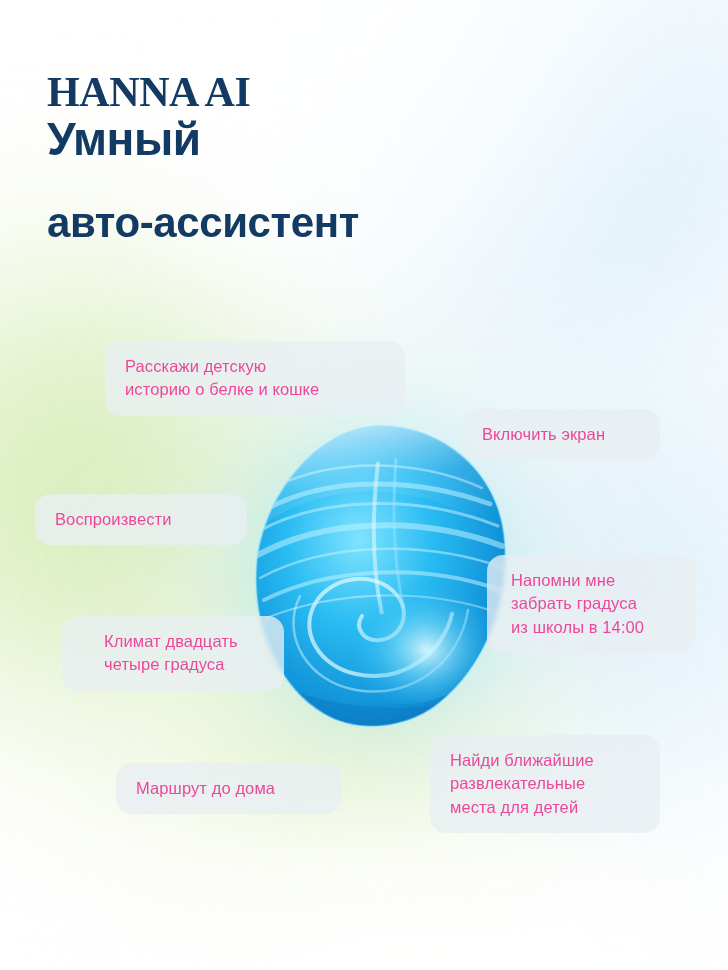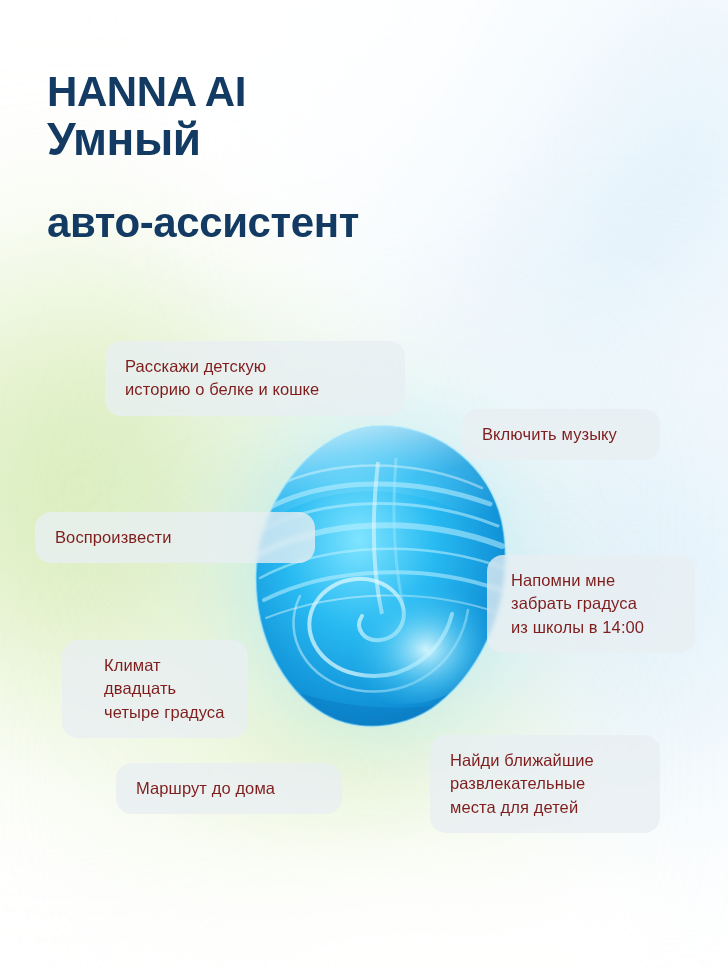--- a/index.html
+++ b/index.html
@@ -94,20 +94,21 @@
     z-index: 6;
   }
   .headline .line {
     display: block;
     font-weight: 700;
     letter-spacing: -0.4px;
     line-height: 1.07;
   }
   .headline .line-1 {
     font-size: 42px;
+    font-family: Liberation Serif, serif;
   }
   .headline .line-2 {
     font-size: 46px;
   }
   .headline .line-3 {
     font-size: 42px;
     margin-top: 37px;
   }
 
   
@@ -140,32 +141,32 @@
   }
 
   
   .chip {
     position: absolute;
     z-index: 5;
     box-sizing: border-box;
     padding: 14px 20px;
     border-radius: 16px;
     background: rgba(232, 238, 242, 0.78);
-    color: #7f1d1d;
+    color: #ec4899;
     font-size: 16.5px;
     line-height: 1.42;
     letter-spacing: 0.1px;
     backdrop-filter: blur(2px);
   }
 
   .chip-story      { left: 105px;  top: 341px; width: 300px; }
   .chip-screen     { left: 462px;  top: 409px; width: 198px; }
-  .chip-music      { left: 35px;   top: 512px; width: 280px; }
+  .chip-music      { left: 35px;   top: 494px; width: 212px; }
   .chip-remind     { left: 487px;  top: 555px; width: 208px; padding-left: 24px; }
-  .chip-climate    { left: 62px;   top: 640px; width: 186px; padding-left: 42px; }
+  .chip-climate    { left: 62px;   top: 616px; width: 222px; padding-left: 42px; }
   .chip-route      { left: 116px;  top: 763px; width: 226px; }
   .chip-places     { left: 430px;  top: 735px; width: 230px; }
 
   .chip span { display: block; }
 </style>
 </head>
 <body>
 
 <div class="poster">
 
@@ -256,21 +257,21 @@
       </svg>
     </div>
   </div>
 
   <div class="chip chip-story">
     <span>Расскажи детскую</span>
     <span>историю о белке и кошке</span>
   </div>
 
   <div class="chip chip-screen">
-    <span>Включить музыку</span>
+    <span>Включить экран</span>
   </div>
 
   <div class="chip chip-music">
     <span>Воспроизвести</span>
   </div>
 
   <div class="chip chip-remind">
     <span>Напомни мне</span>
     <span>забрать градуса</span>
     <span>из школы в 14:00</span>

